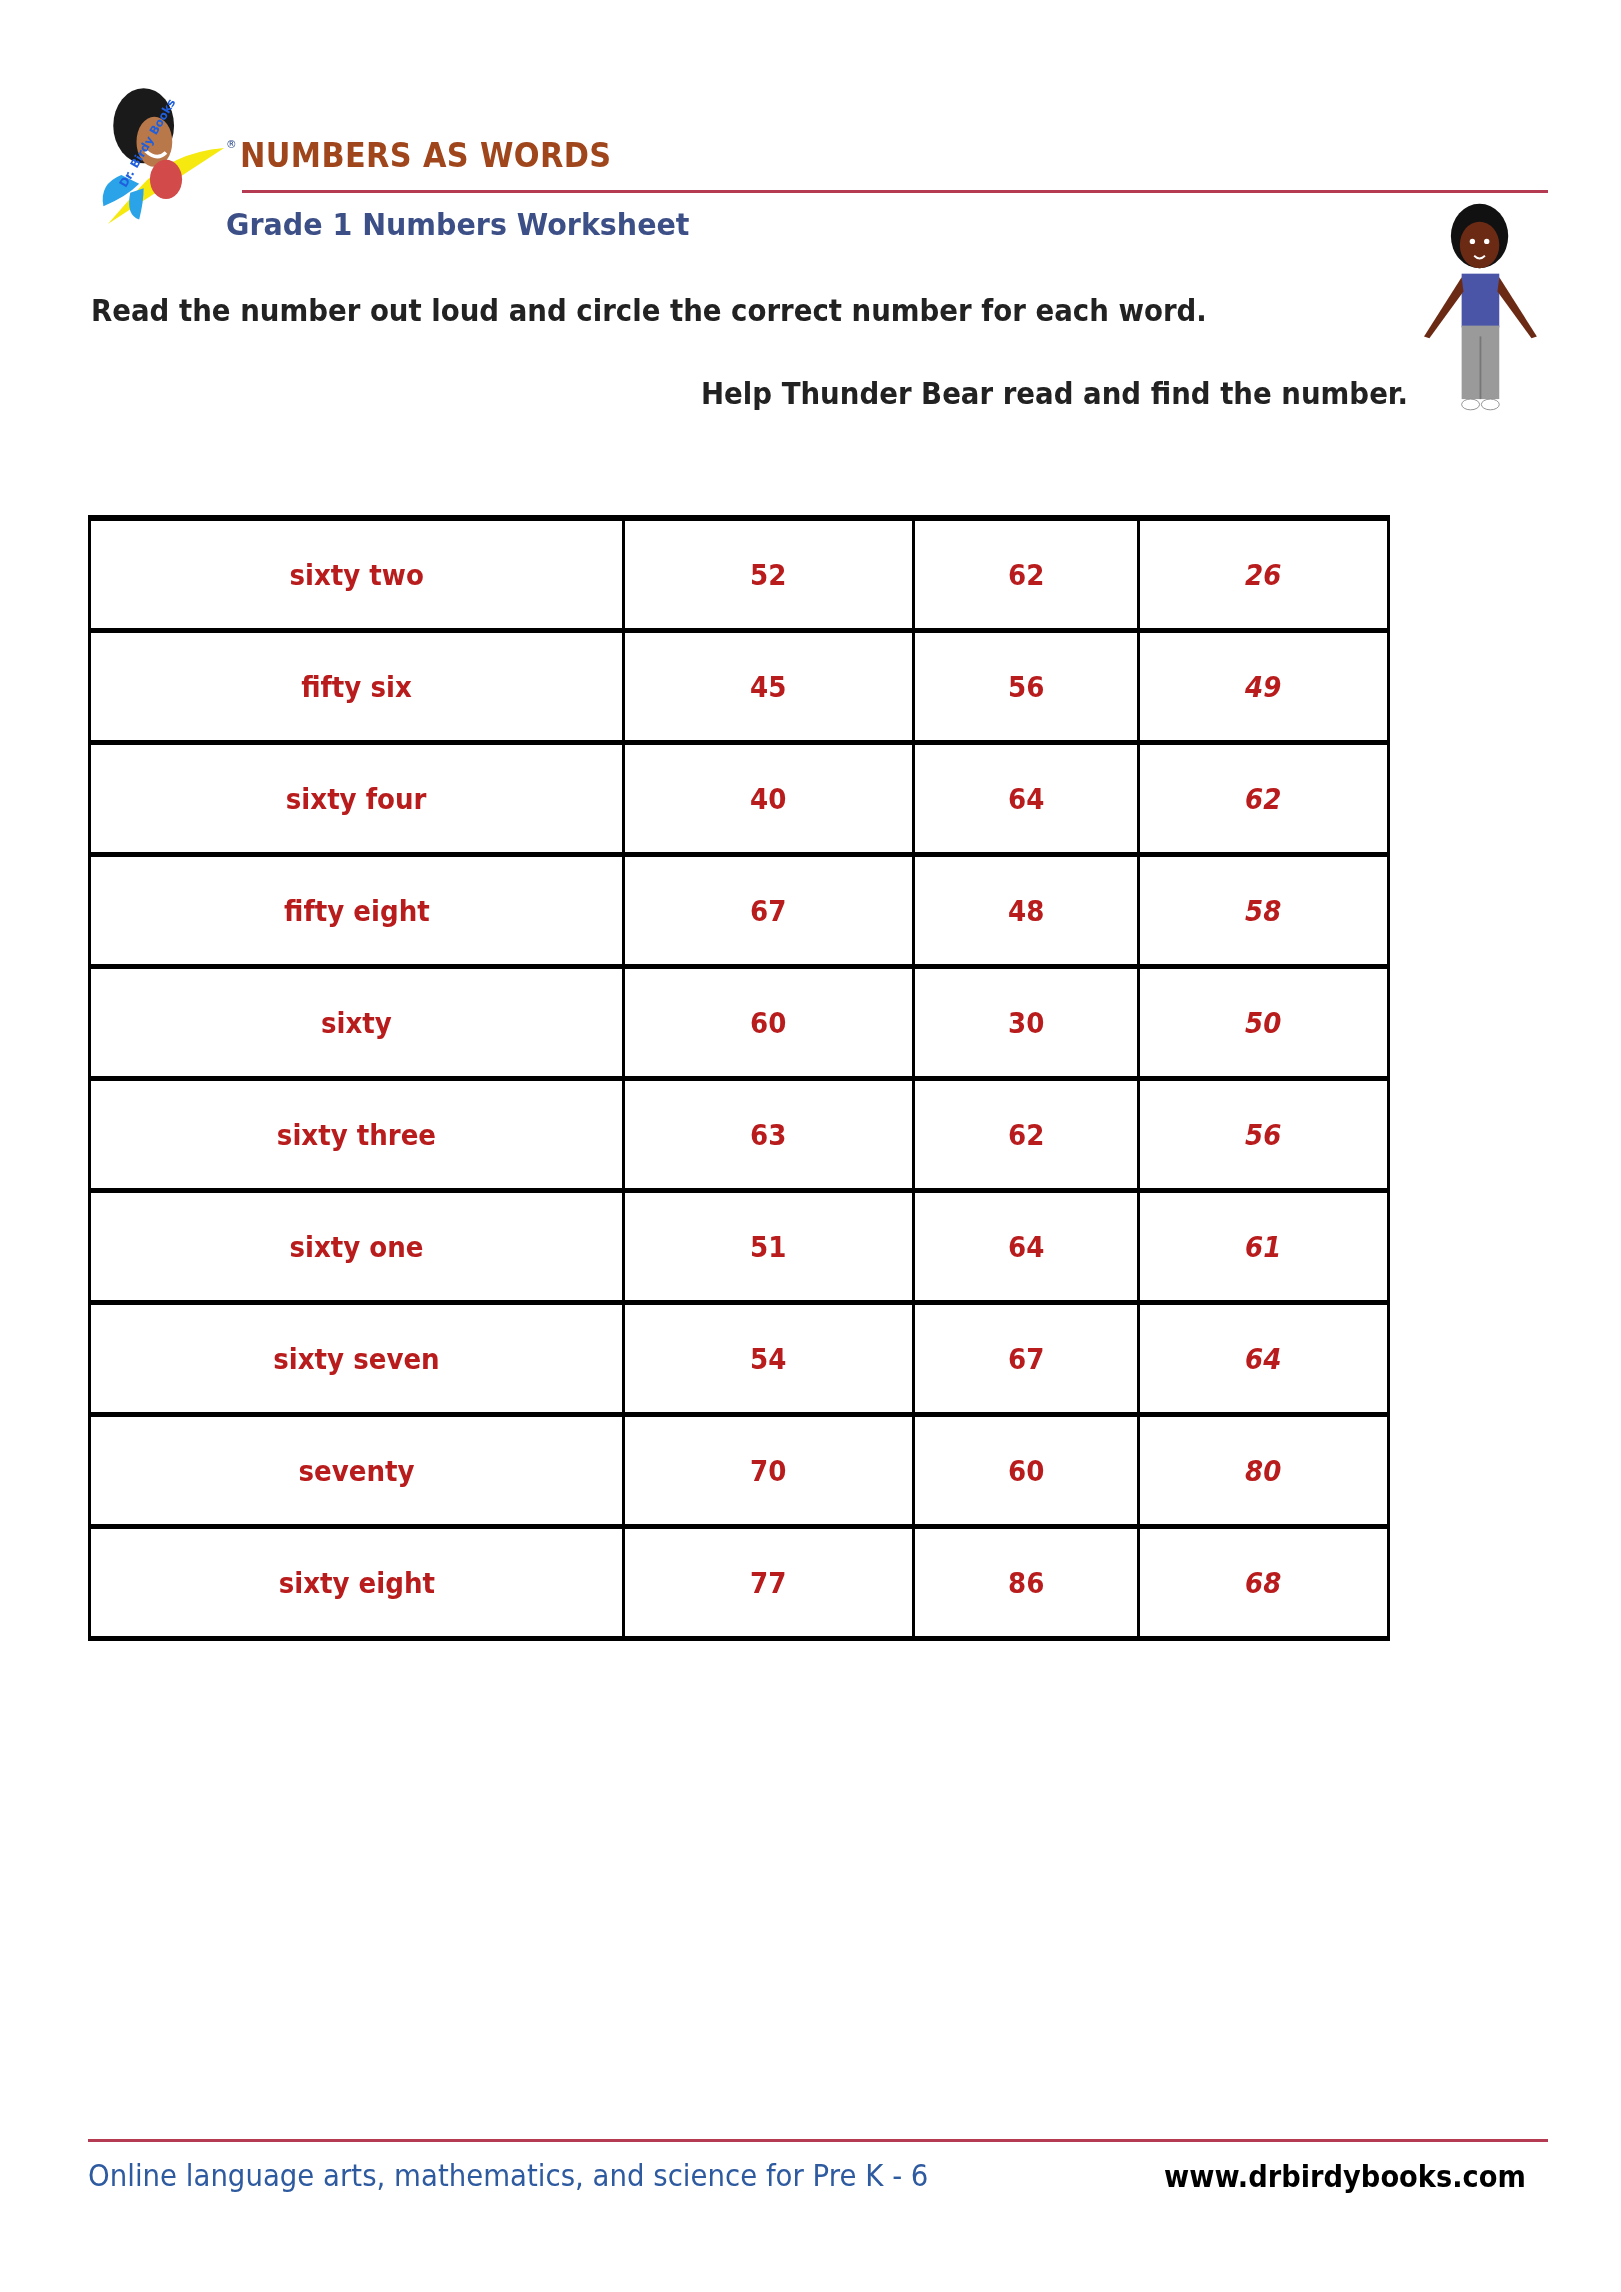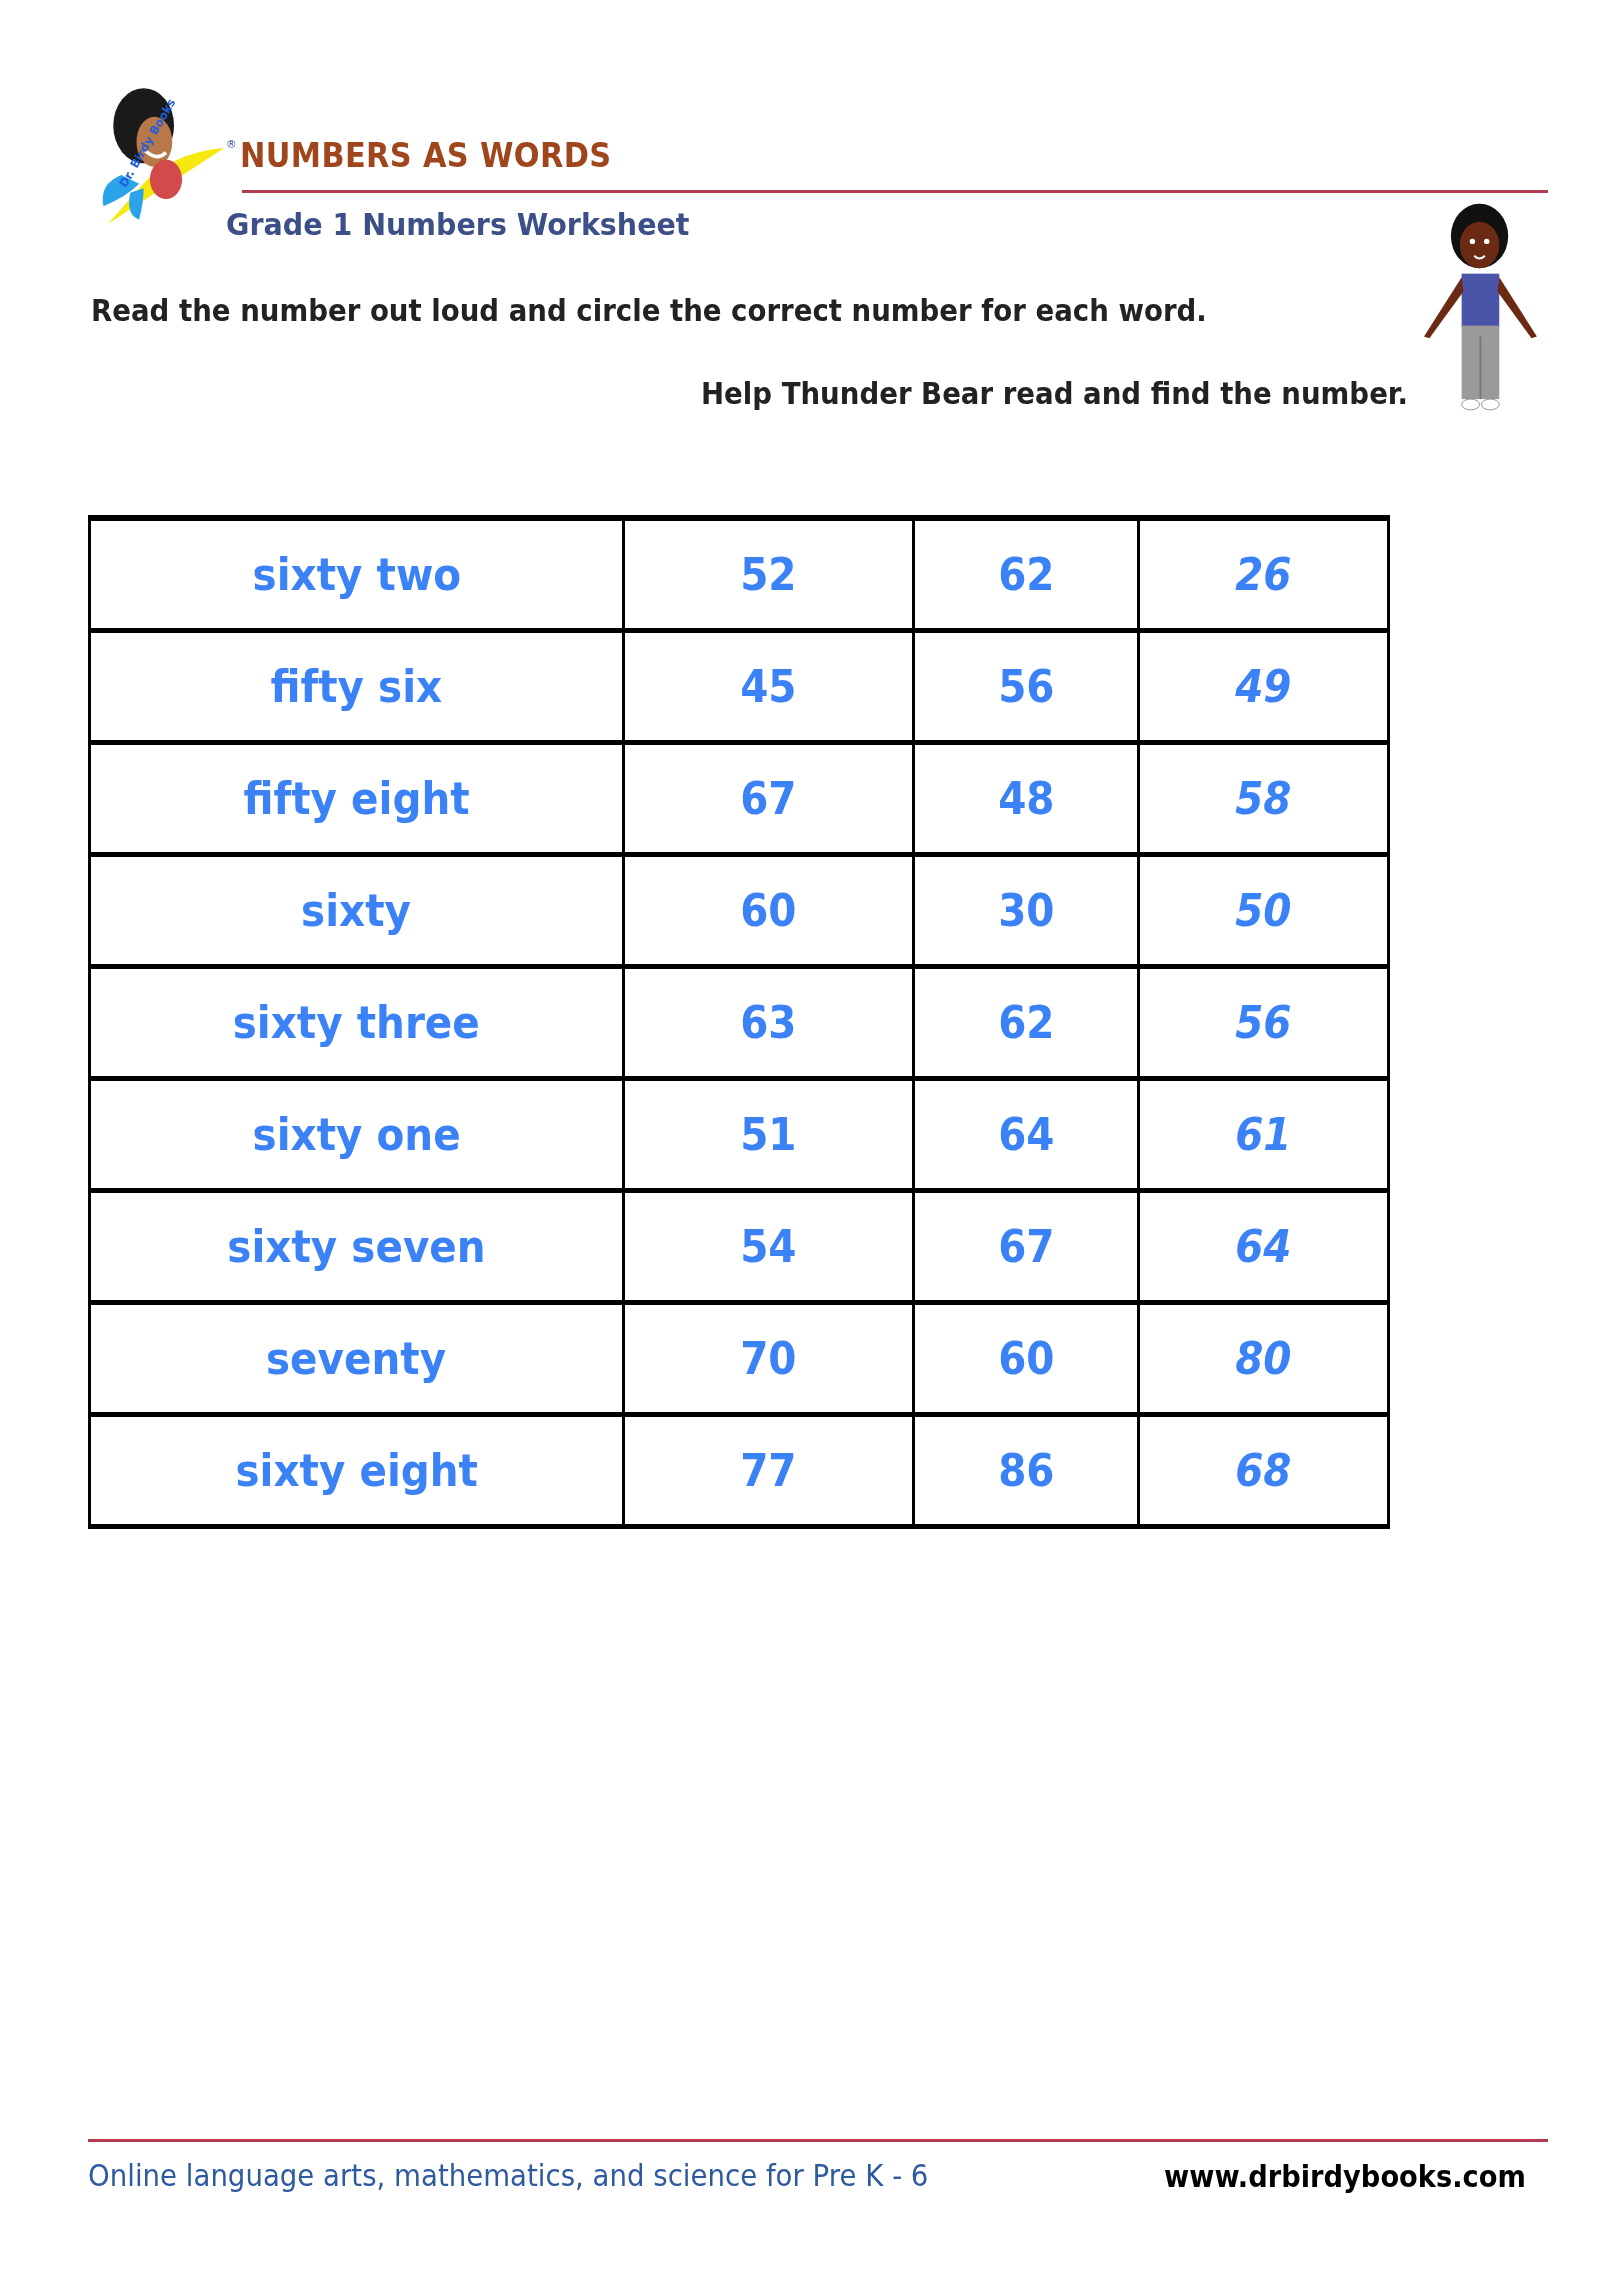--- a/index.html
+++ b/index.html
@@ -7,21 +7,21 @@
   .abs { position:absolute; }
   #logo { left:90px; top:81px; width:152px; height:152px; }
   #title { left:240px; top:136px; font-size:33px; color:#a0461c; font-weight:bold; letter-spacing:0.4px; font-family:"DejaVu Sans", sans-serif; transform:scaleX(0.92); transform-origin:left; }
   #reg { left:226px; top:138px; font-size:10.7px; color:#2b4a8a; }
   #head-line { left:242px; top:190px; width:1306px; height:2.7px; background:#b43b52; }
   #subtitle { left:226px; top:206px; font-size:31px; color:#3c4f86; font-weight:bold; transform:scaleX(0.92); transform-origin:left; }
   #instruction { left:91px; top:293px; font-size:30px; color:#222; font-weight:bold; transform:scaleX(0.92); transform-origin:left; white-space:nowrap; }
   #help { left:701px; top:376px; font-size:30px; color:#222; font-weight:bold; transform:scaleX(0.92); transform-origin:left; white-space:nowrap; }
   #bear { left:1397px; top:202px; width:166px; height:215px; }
   #table { left:88px; top:515px; border-collapse:collapse; }
-  #table td { border:3.6px solid #000; height:107px; text-align:center; vertical-align:middle; font-weight:bold; font-size:45px; color:#3b82f6; padding:0; }
+  #table td { border:3.6px solid #000; height:107px; text-align:center; vertical-align:middle; font-weight:bold; font-size:29px; color:#b91c1c; padding:0; }
   #table td.word { width:531px; }
   #table td.c1 { width:287px; }
   #table td.c2 { width:222px; }
   #table td.c3 { width:247px;font-style:italic; }
   #table tr:first-child td { border-top-width:6.3px; }
   #table tr td { border-bottom-width:5.4px; }
   .cond { display:inline-block; transform:scaleX(0.9); }
   #foot-line { left:88px; top:2139px; width:1460px; height:2.7px; background:#b43b52; }
   #foot-left { left:88px; top:2158px; font-size:30px; color:#2e5aa0; transform:scaleX(0.92); transform-origin:left; white-space:nowrap; }
   #foot-right { left:1164px; top:2158px; font-size:31px; color:#000; font-weight:bold; white-space:nowrap; transform:scaleX(0.88); transform-origin:left; }
@@ -74,20 +74,26 @@
       <td class="c2"><span class="cond">62</span></td>
       <td class="c3"><span class="cond">26</span></td>
     </tr>
     <tr>
       <td class="word"><span class="cond">fifty six</span></td>
       <td class="c1"><span class="cond">45</span></td>
       <td class="c2"><span class="cond">56</span></td>
       <td class="c3"><span class="cond">49</span></td>
     </tr>
     <tr>
+      <td class="word"><span class="cond">sixty four</span></td>
+      <td class="c1"><span class="cond">40</span></td>
+      <td class="c2"><span class="cond">64</span></td>
+      <td class="c3"><span class="cond">62</span></td>
+    </tr>
+    <tr>
       <td class="word"><span class="cond">fifty eight</span></td>
       <td class="c1"><span class="cond">67</span></td>
       <td class="c2"><span class="cond">48</span></td>
       <td class="c3"><span class="cond">58</span></td>
     </tr>
     <tr>
       <td class="word"><span class="cond">sixty</span></td>
       <td class="c1"><span class="cond">60</span></td>
       <td class="c2"><span class="cond">30</span></td>
       <td class="c3"><span class="cond">50</span></td>

